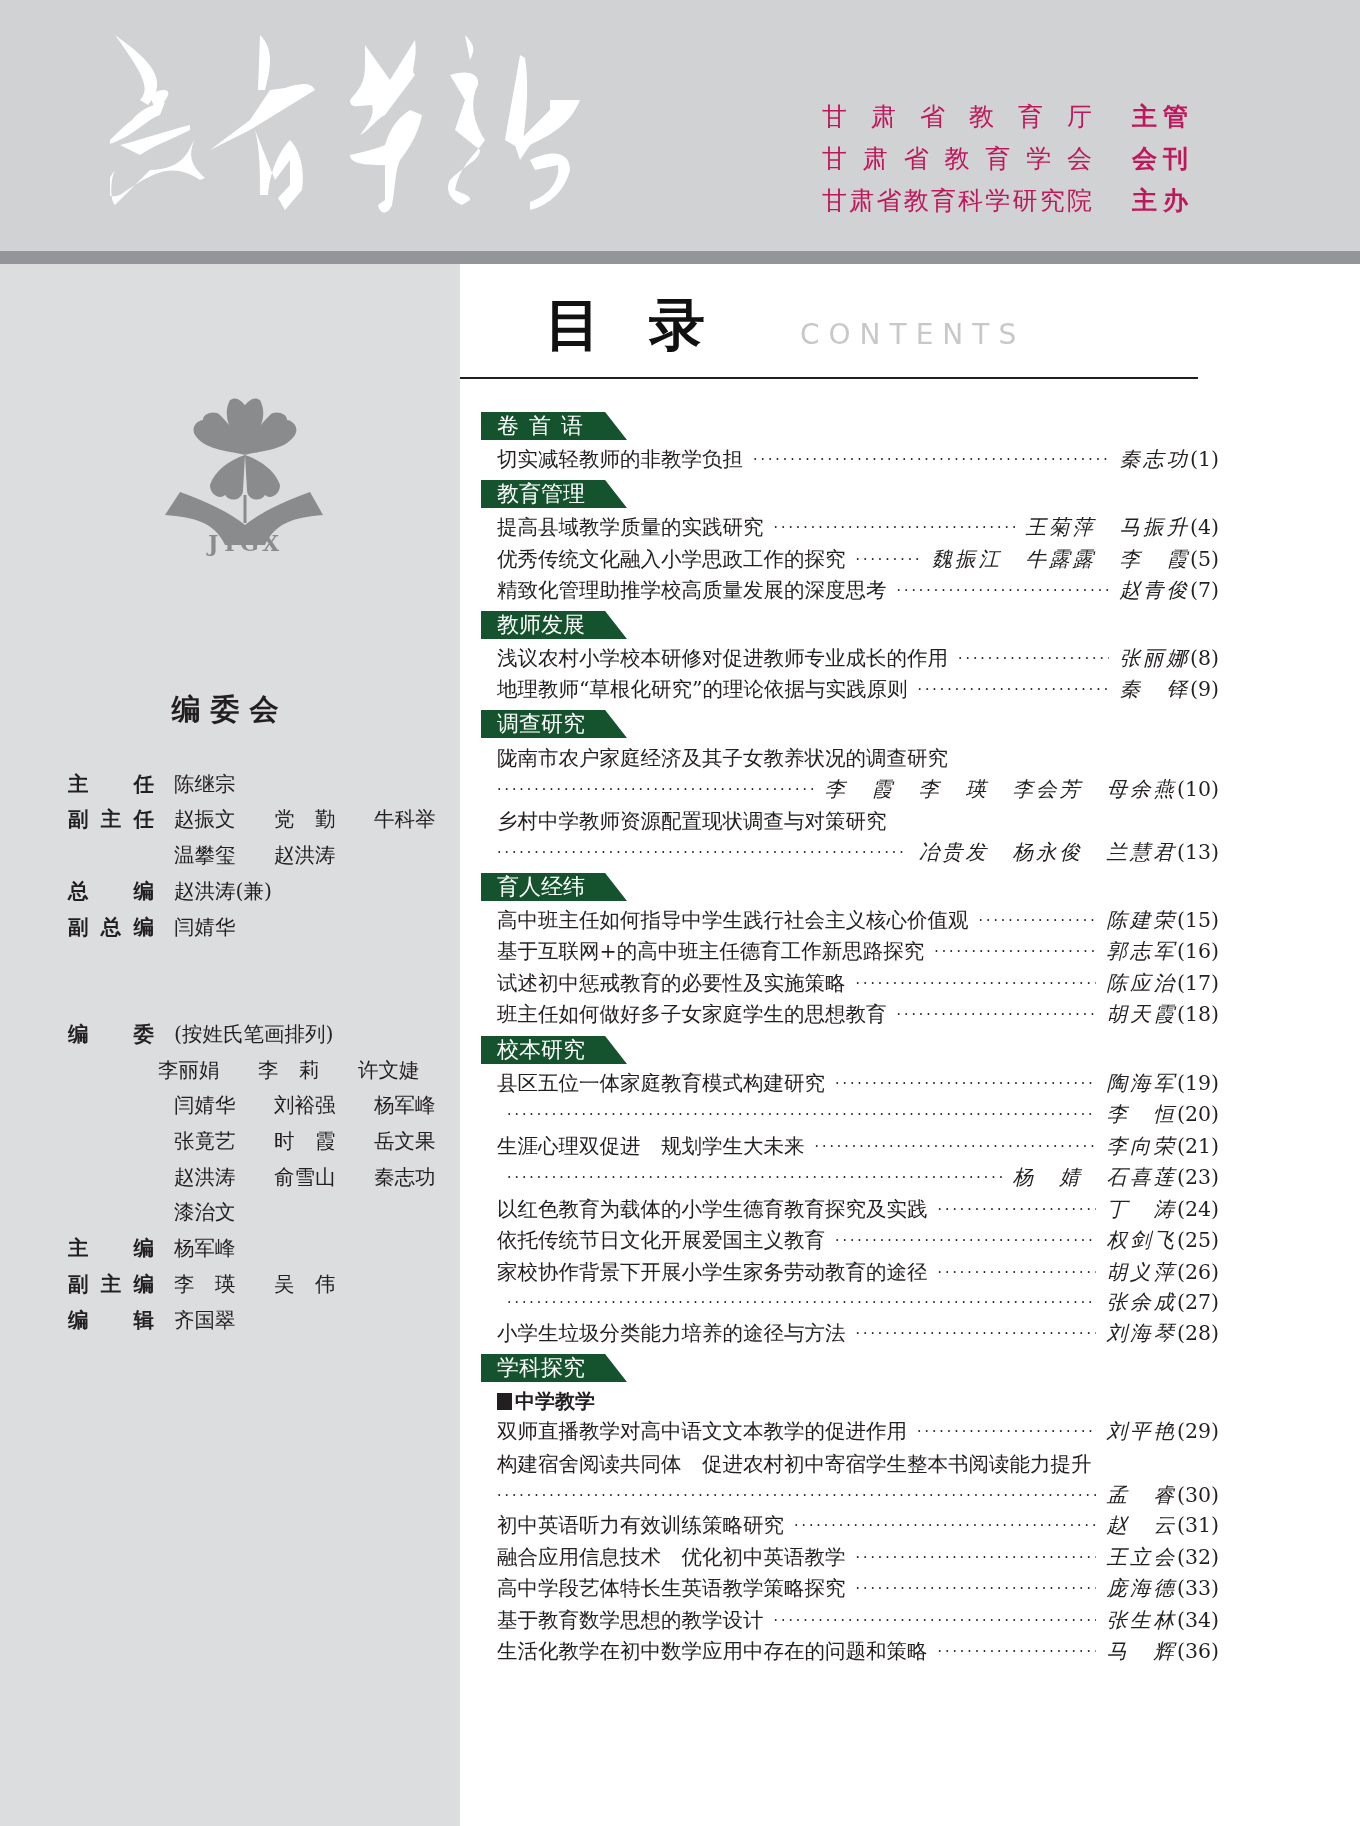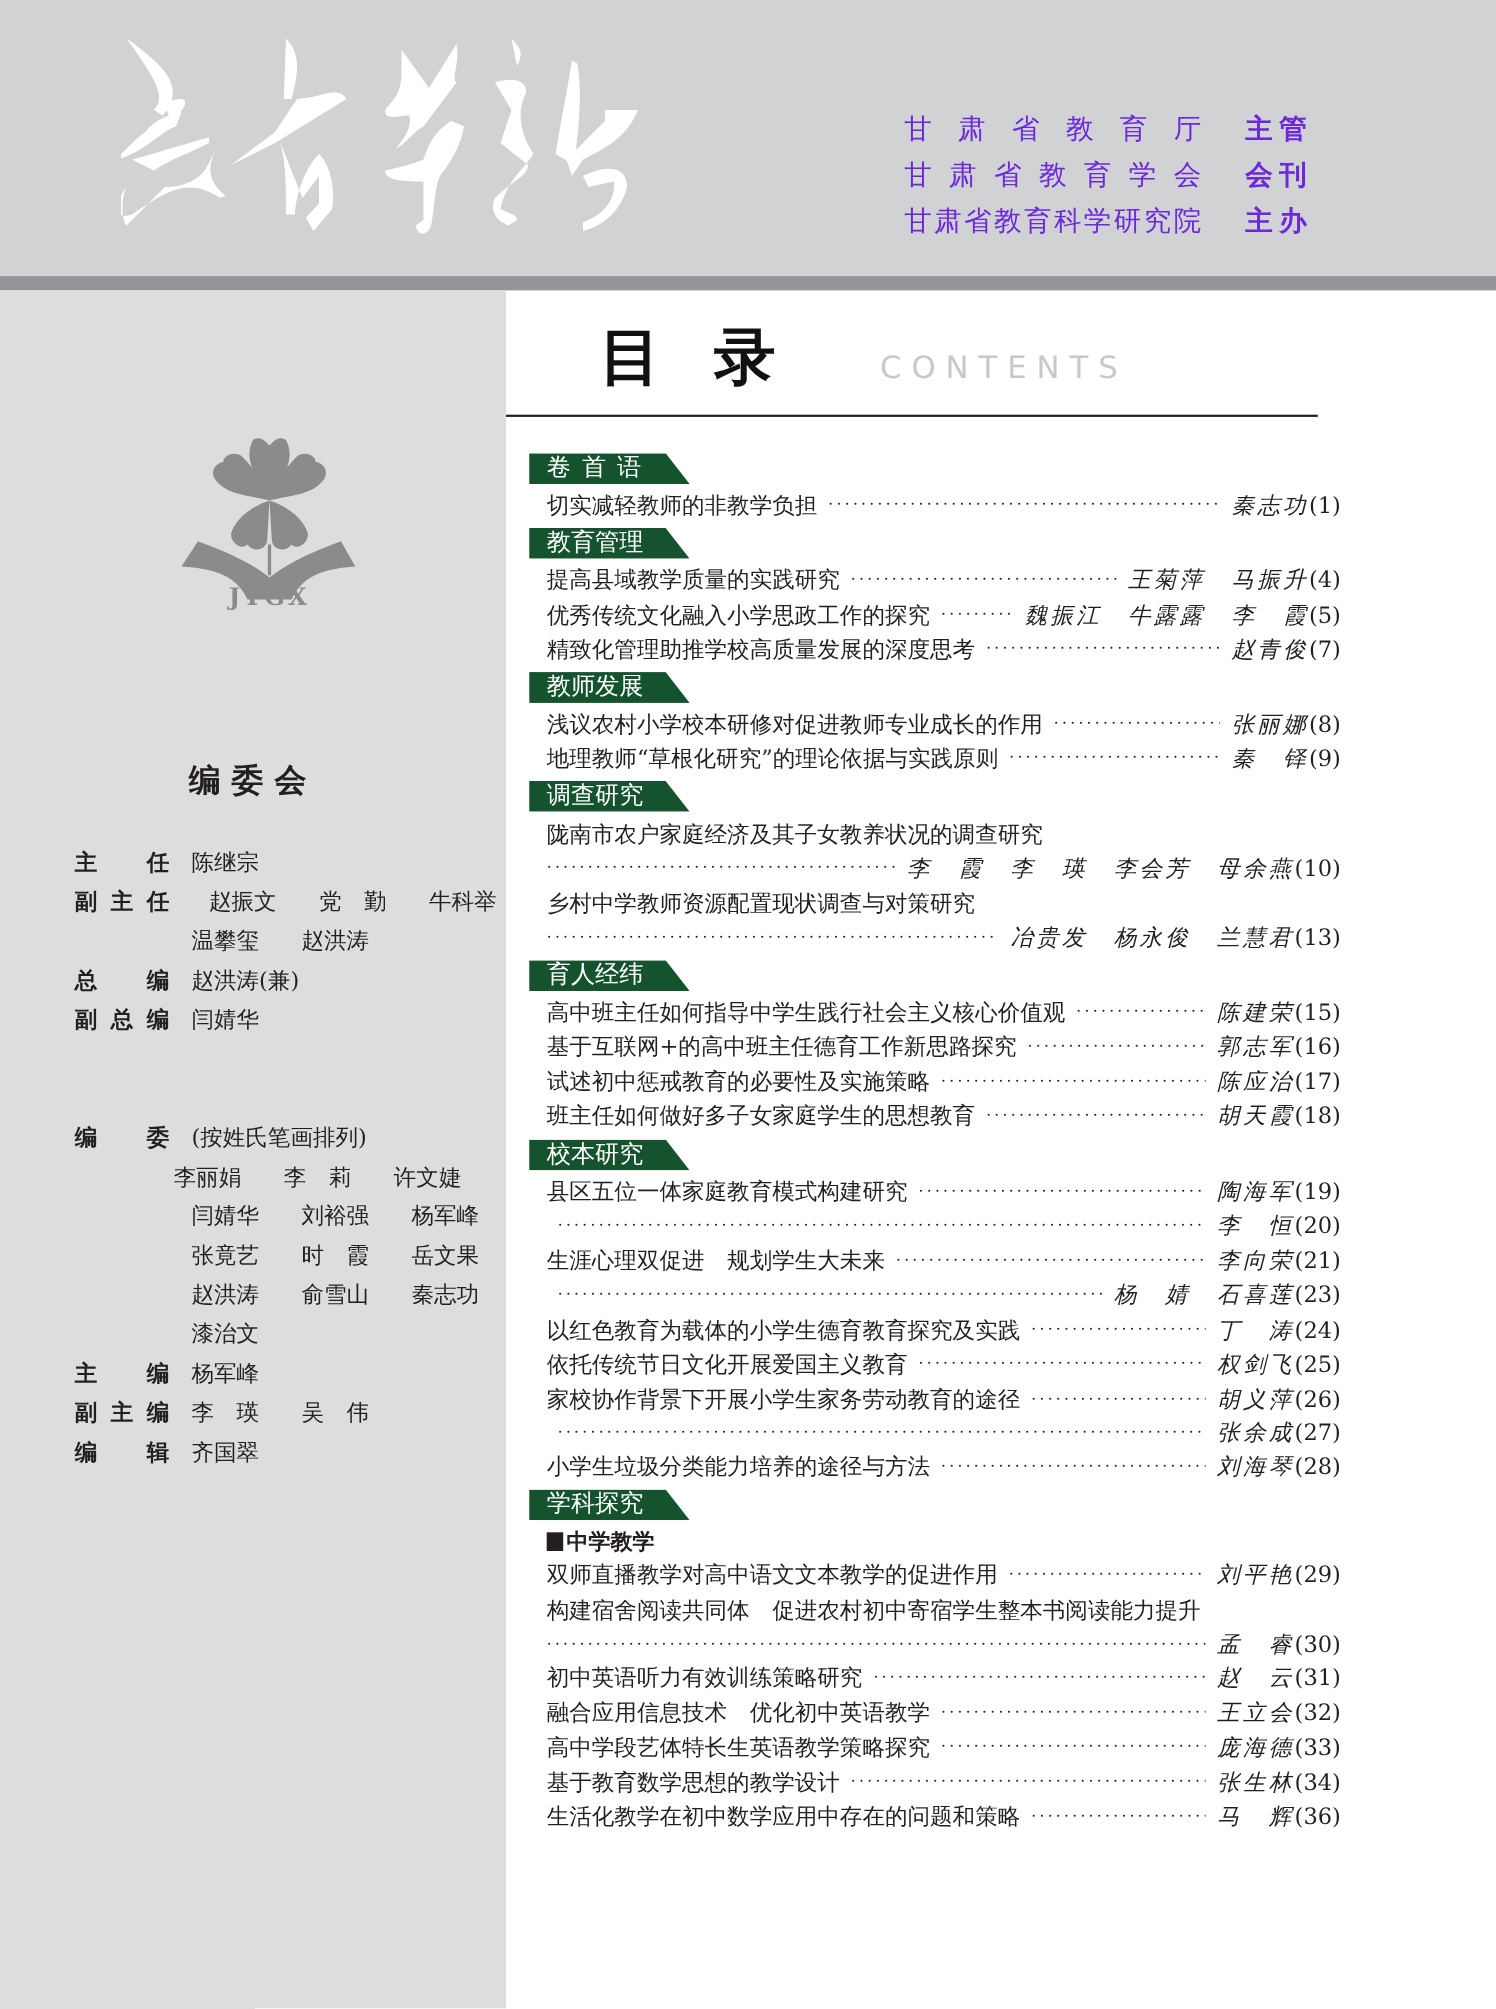--- a/index.html
+++ b/index.html
@@ -9,21 +9,21 @@
     font-family: "DejaVu Serif", "Liberation Serif", serif;
     color: #231f20;
   }
   .abs { position: absolute; }
   #header { left: 0; top: 0; width: 1360px; height: 251px; background: #d1d2d4; }
   #header-strip { left: 0; top: 251px; width: 1360px; height: 13px; background: #939598; }
   #sidebar { left: 0; top: 264px; width: 460px; height: 1562px; background: #dcdddf; }
 
   .calli { position: absolute; top: 30px; left: 110px; width: 560px; height: 190px; }
 
-  .org-line { position: absolute; left: 822px; font-size: 25px; color: #6d28d9; white-space: nowrap; font-family: "DejaVu Sans", sans-serif; }
+  .org-line { position: absolute; left: 822px; font-size: 25px; color: #be185d; white-space: nowrap; font-family: "DejaVu Sans", sans-serif; }
   .org-name { display: inline-block; width: 270px; text-align-last: justify; text-align: justify; font-weight: normal; }
   .org-role { display: inline-block; margin-left: 40px; font-weight: bold; letter-spacing: 6px; }
 
   #toc-title { left: 545px; top: 288px; font-size: 56px; font-weight: bold; letter-spacing: 48px; color: #111; font-family: "DejaVu Serif", serif; }
   #toc-sub { left: 800px; top: 318px; font-size: 28px; letter-spacing: 9px; color: #c7c8ca; font-family: "DejaVu Sans", sans-serif; }
   #toc-rule { left: 460px; top: 377px; width: 738px; height: 2px; background: #231f20; }
 
   .tag {
     position: absolute; left: 481px; height: 28px; width: 146px;
     background: #14532d; color: #ffffff;
@@ -113,21 +113,21 @@
 <div id="logo-text" class="abs">JYGX</div>
 
 <div id="board-title" class="abs">编委会</div>
 
 <div class="brow" style="top:770px;">
   <span class="lbl">主任</span>
   <span class="val" style="margin-left:20px;">陈继宗</span>
 </div>
 <div class="brow" style="top:805px;">
   <span class="lbl">副主任</span>
-  <span style="margin-left:36px;" class="nm">赵振文</span>
+  <span style="margin-left:20px;" class="nm">赵振文</span>
   <span class="nm">党　勤</span>
   <span class="nm">牛科举</span>
 </div>
 <div class="brow" style="top:841px;">
   <span class="indent"></span>
   <span style="margin-left:20px;" class="nm">温攀玺</span>
   <span class="nm">赵洪涛</span>
 </div>
 <div class="brow" style="top:877px;">
   <span class="lbl">总编</span>

